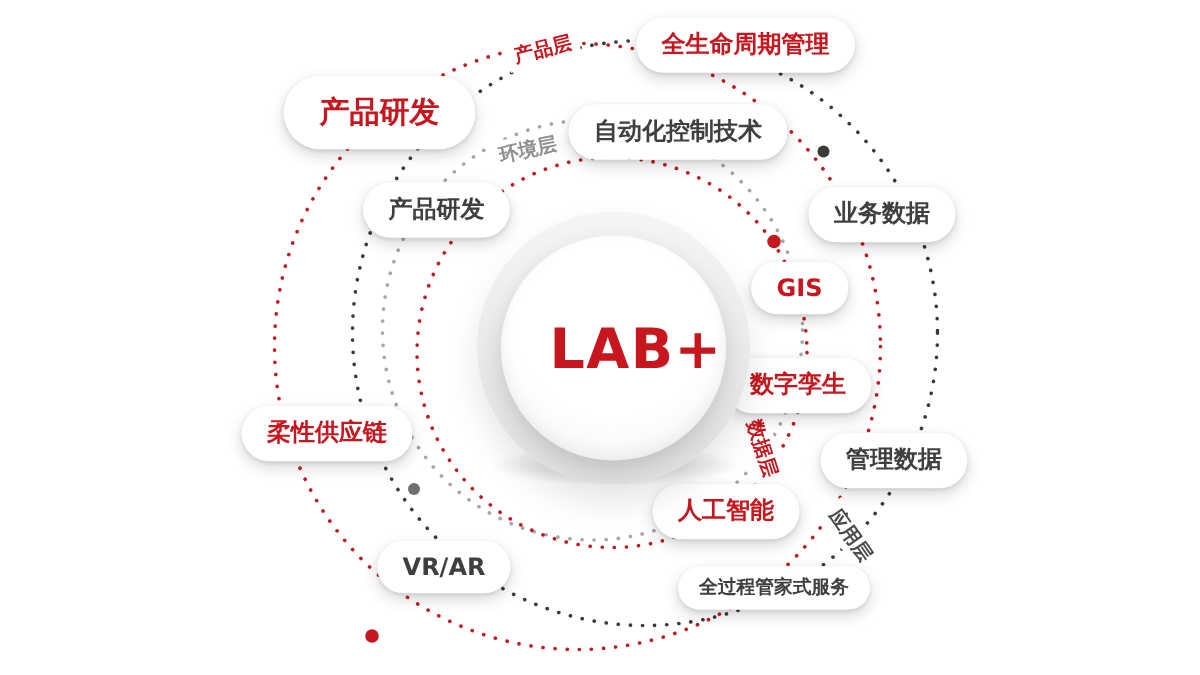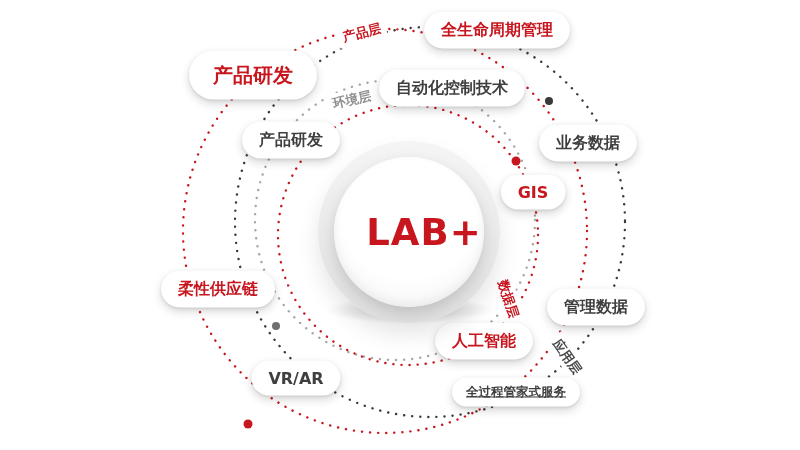--- a/index.html
+++ b/index.html
@@ -50,21 +50,21 @@
   .p4{left:588px;top:143px;}
   .p5{left:533px;top:192px;}
   .p6{left:256px;top:227px;}
   .p7{left:532px;top:257px;}
   .p8{left:218px;top:289px;}
   .p9{left:596px;top:307px;}
   .p10{left:344px;top:333px;}
   .p11{left:484px;top:341px;}
   .p12{left:296px;top:378px;}
   .p13{left:383px;top:417px;}
-  .p14{left:516px;top:392px;text-decoration:underline;}
+  .p14{left:516px;top:392px;}
 
   .olabel{
     position:absolute;z-index:4;background:#ffffff;padding:1px 5px;
     font-size:13px;font-weight:700;white-space:nowrap;
   }
   .ol-product{left:362px;top:33px;color:#c8161e;transform:translate(-50%,-50%) rotate(-14deg);}
   .ol-env{left:352px;top:100px;color:#8f8f8f;font-weight:600;transform:translate(-50%,-50%) rotate(-12deg);}
   .ol-data{left:508px;top:299px;color:#c8161e;transform:translate(-50%,-50%) rotate(72deg);}
   .ol-app{left:567px;top:357px;color:#4a4a4a;transform:translate(-50%,-50%) rotate(55deg);}
 </style>
@@ -110,20 +110,23 @@
   </div>
   <div class="pill p3">
     <span>产品研发</span>
   </div>
   <div class="pill p4">
     <span>业务数据</span>
   </div>
   <div class="pill p5 red">
     <span>GIS</span>
   </div>
+  <div class="pill p7 red">
+    <span>数字孪生</span>
+  </div>
   <div class="pill p8 red">
     <span>柔性供应链</span>
   </div>
   <div class="pill p9">
     <span>管理数据</span>
   </div>
   <div class="pill p11 red">
     <span>人工智能</span>
   </div>
   <div class="pill p12">

